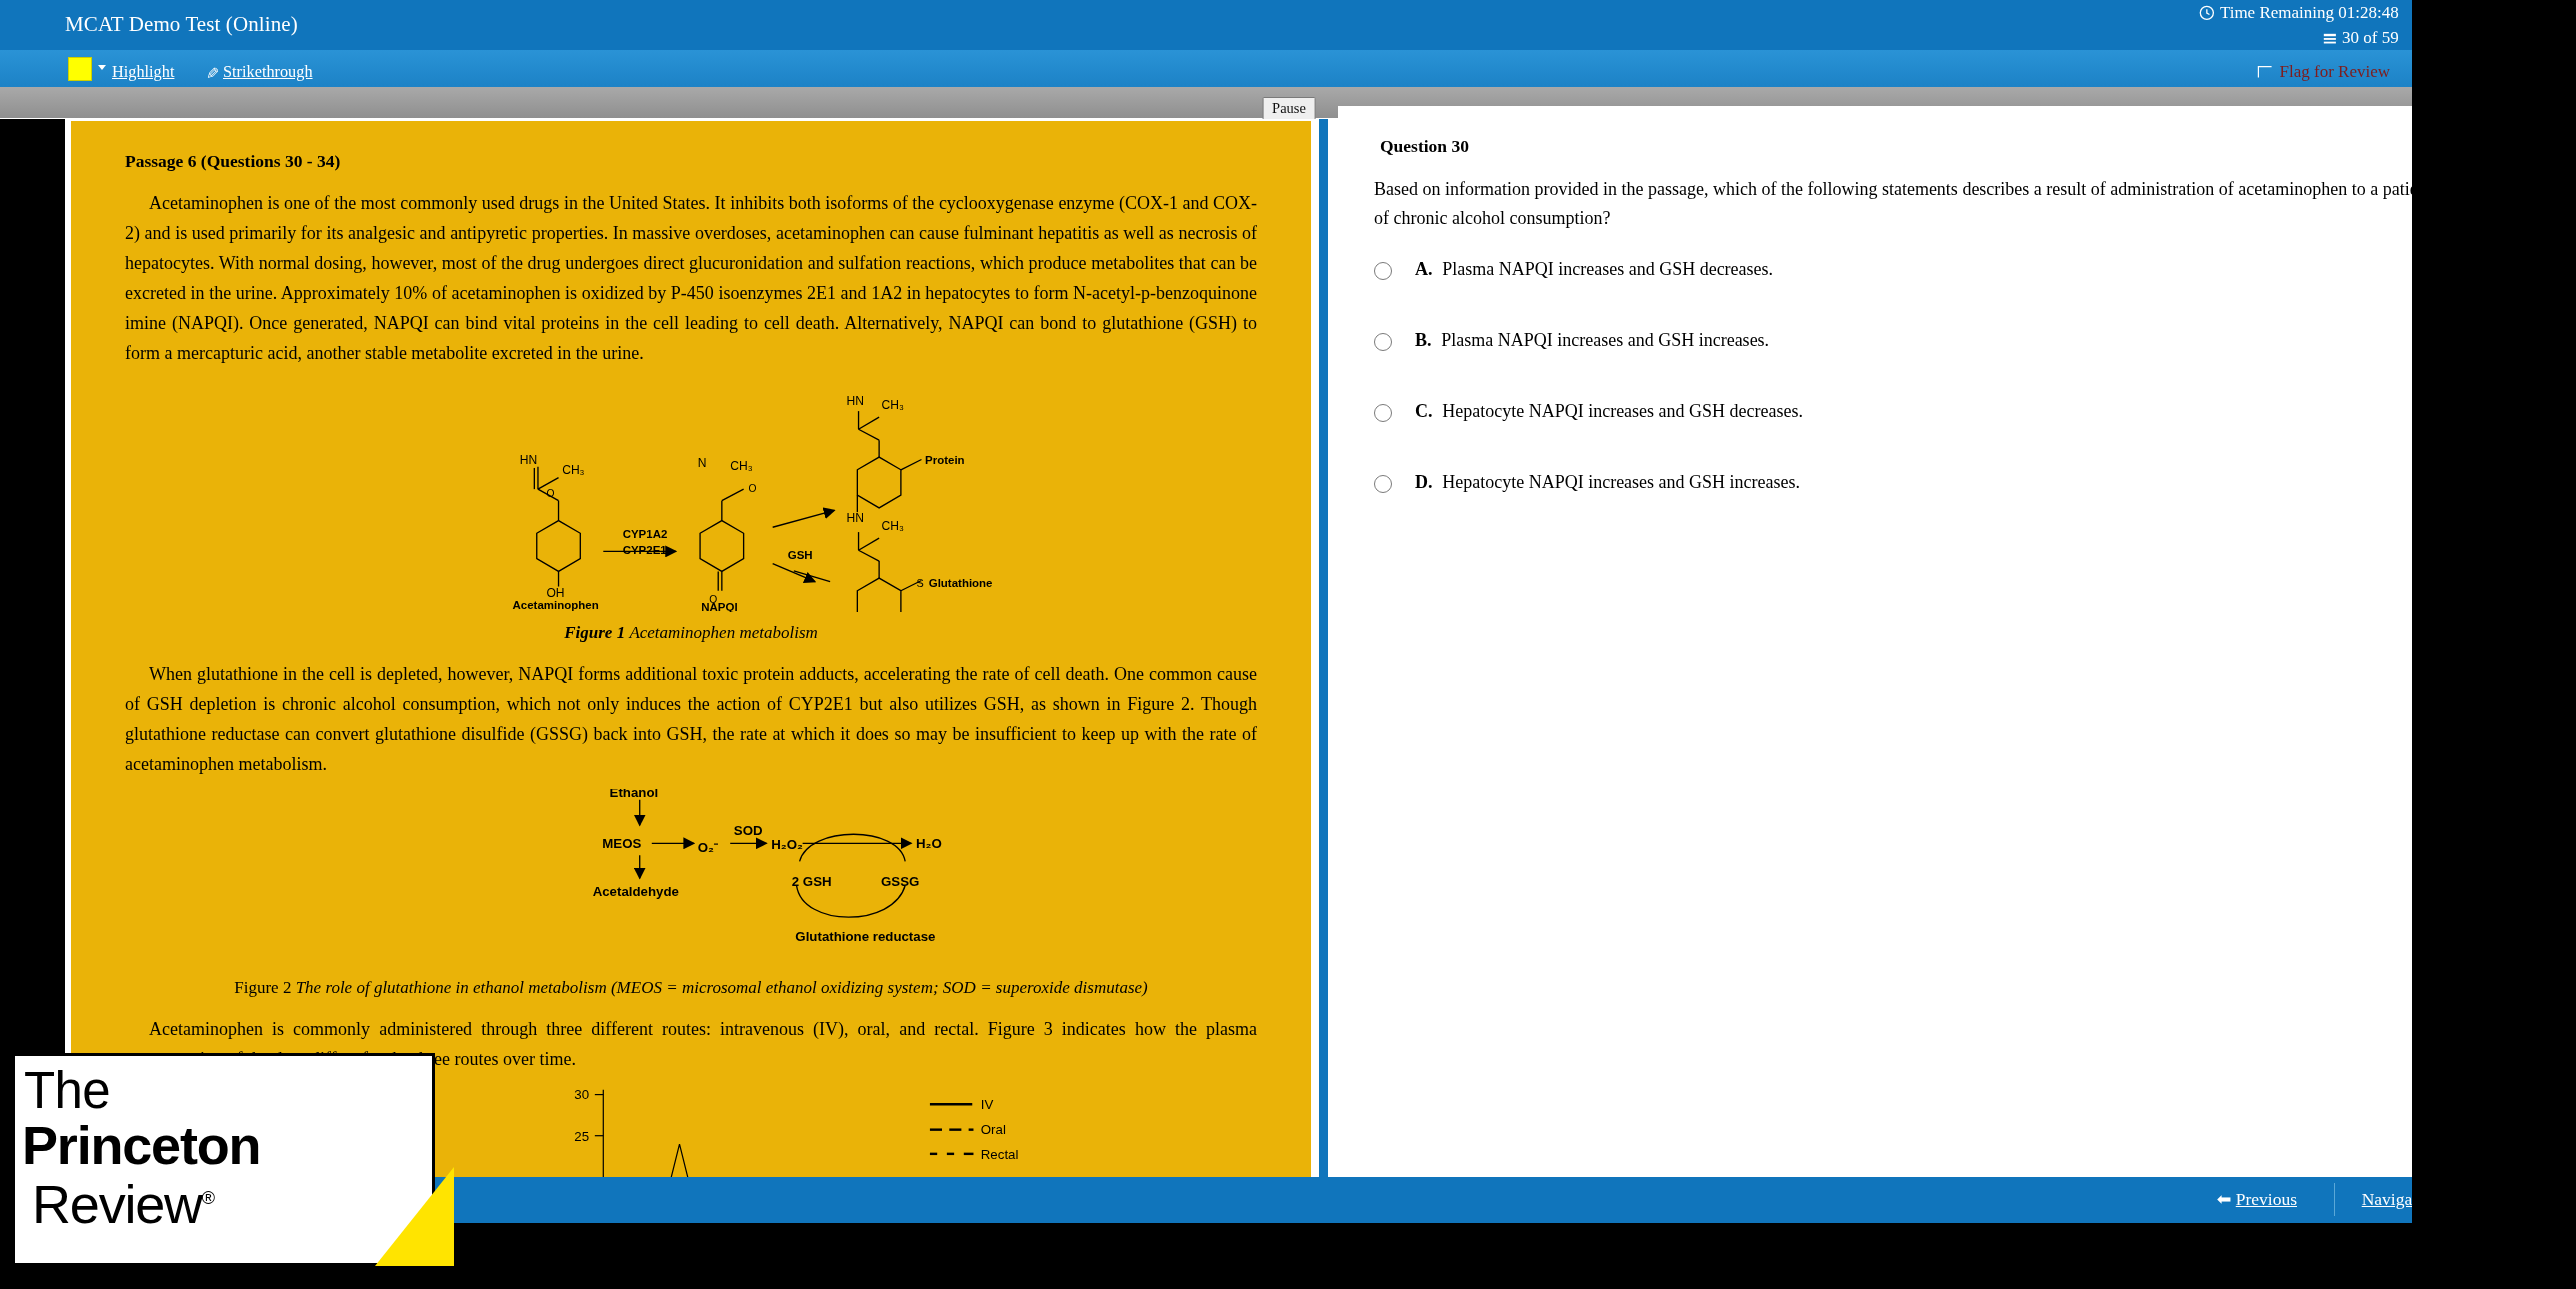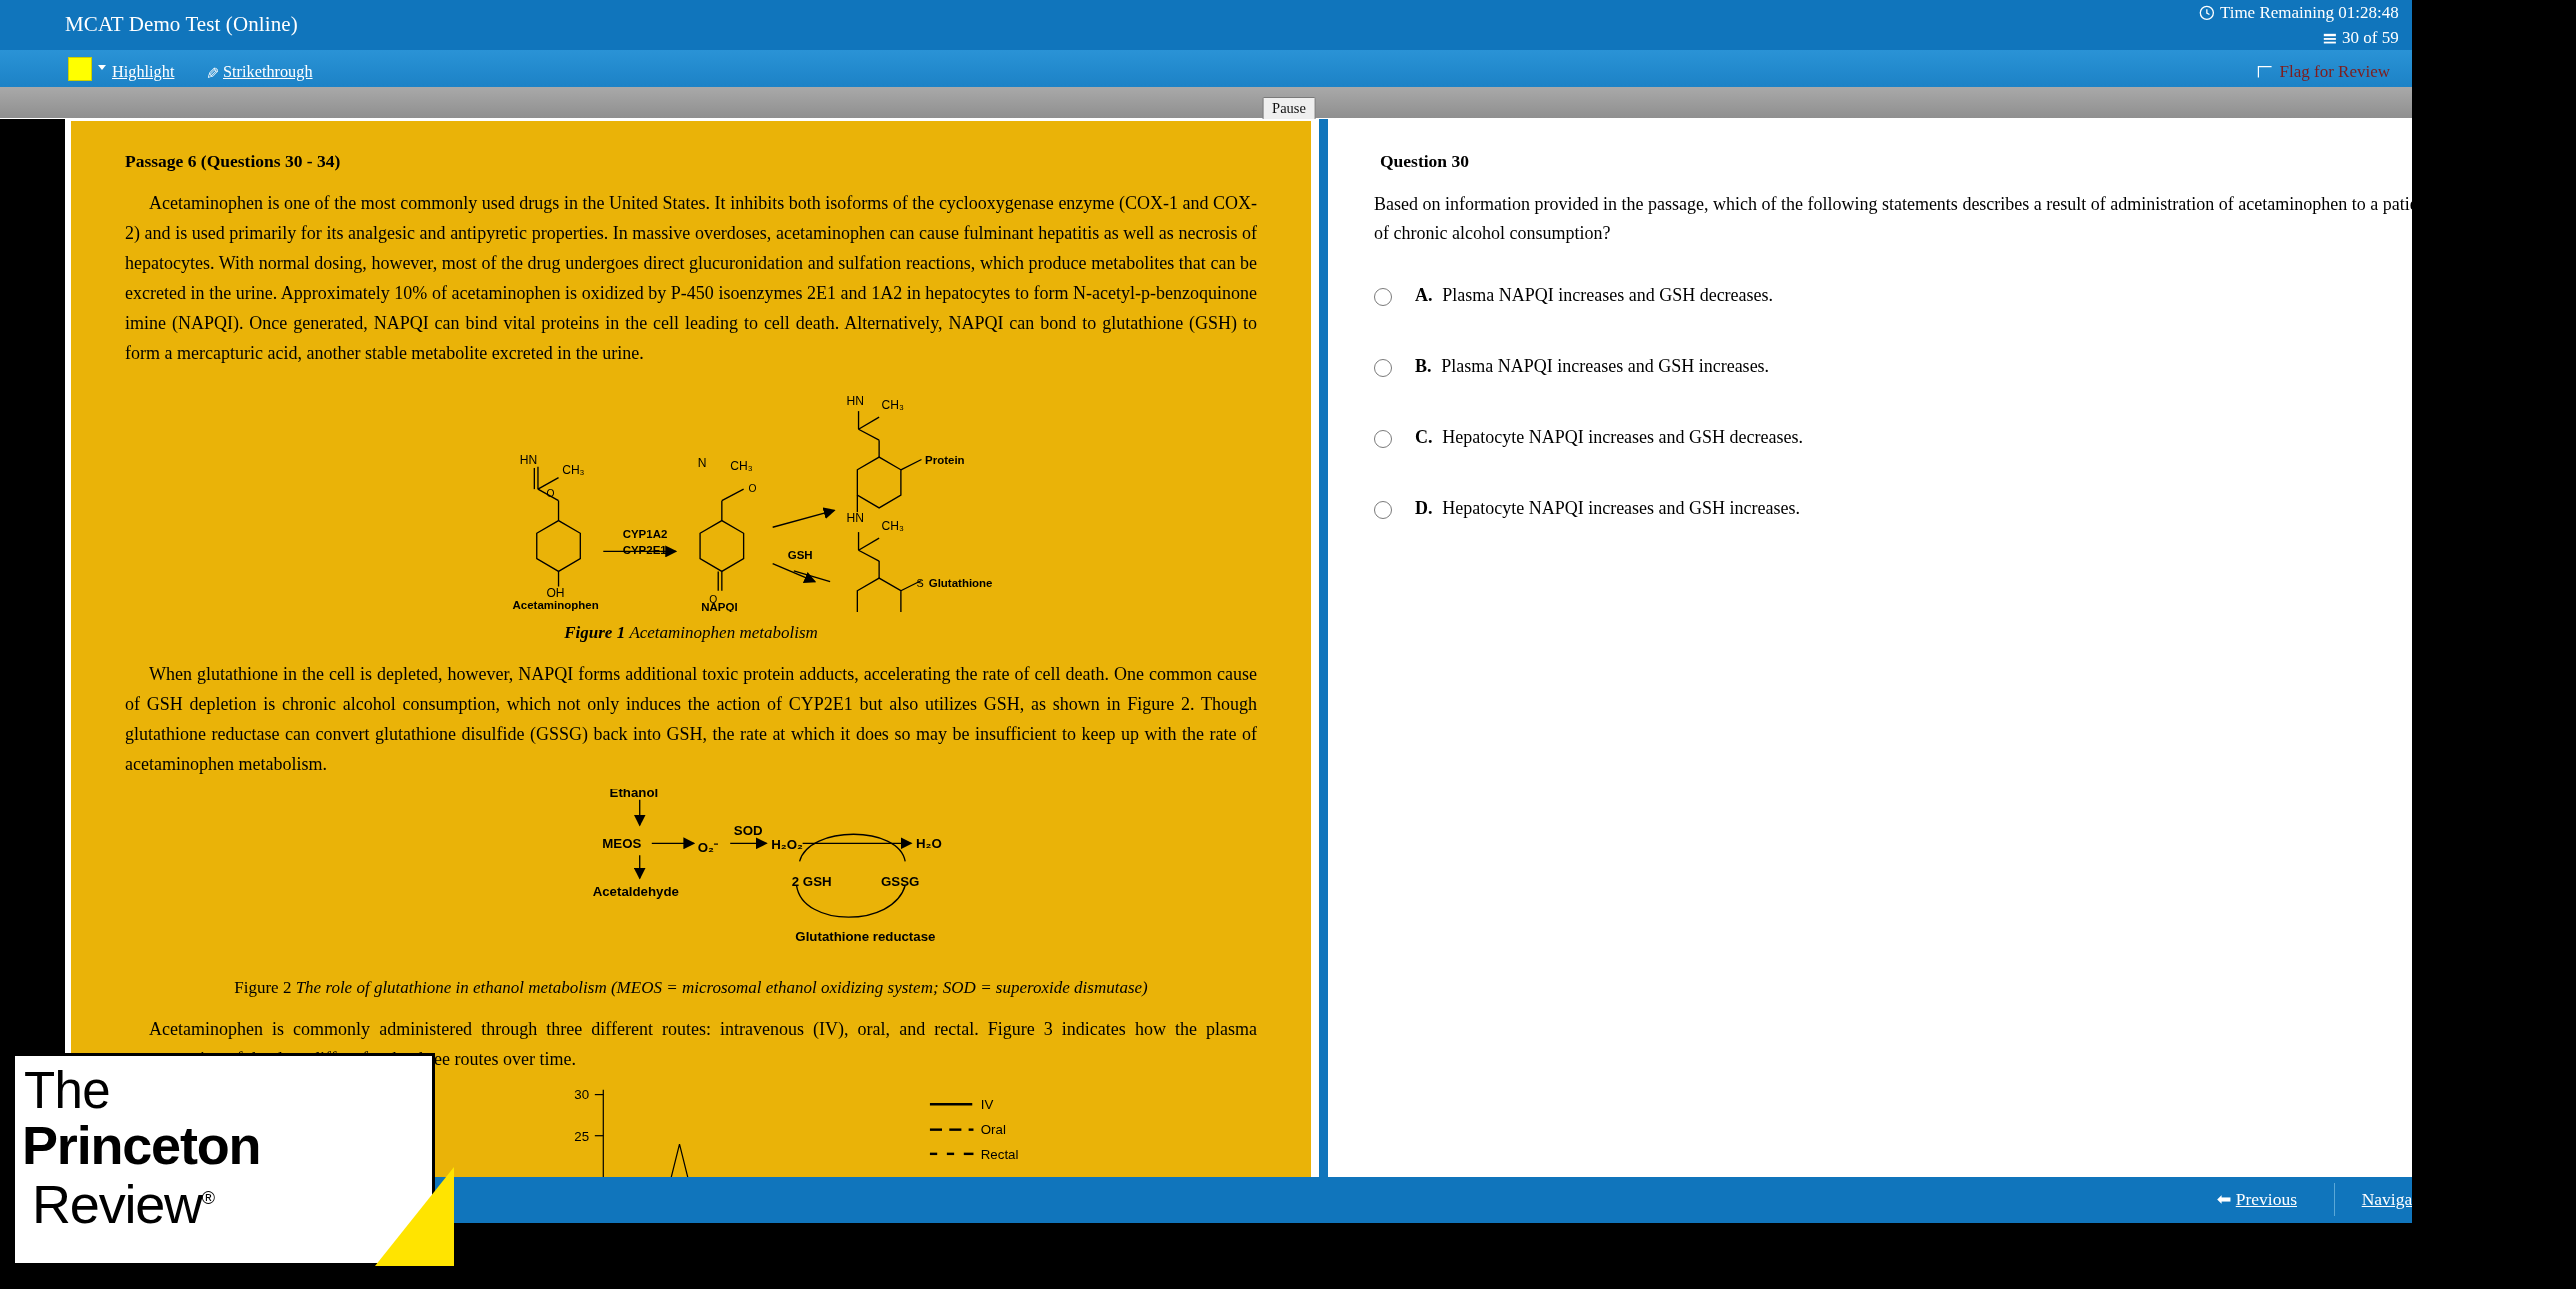--- a/index.html
+++ b/index.html
@@ -126,21 +126,21 @@
     background: #1075bc;
   }
 
   .passage {
     position: absolute; left: 71px; top: 121px;
     width: 1240px; height: 1056px;
     overflow: hidden;
     background: #eab308;
   }
   .question {
-    position: absolute; left: 1338px; top: 121px;
+    position: absolute; left: 1338px; top: 106px;
     width: 1234px; height: 1056px;
     background: #ffffff;
   }
 
   .pass-head {
     margin: 30px 0 0 54px;
     font-size: 17.5px;
     font-weight: bold;
     font-family: "Liberation Serif", serif;
     color: #000;
@@ -175,21 +175,21 @@
     font-size: 17.5px;
     font-weight: bold;
     font-family: "Liberation Serif", serif;
   }
   .q-stem {
     margin: 18px 36px 0 36px;
     font-size: 18px;
     line-height: 29px;
     font-family: "Liberation Serif", serif;
   }
-  .choices { margin-top: 34px; }
+  .choices { margin-top: 23px; }
   .choice {
     position: relative;
     margin: 0 0 0 36px;
     height: 71px;
     display: flex;
     align-items: flex-start;
   }
   .radio {
     width: 18px; height: 18px;
     border: 1.2px solid #7a7a7a;

